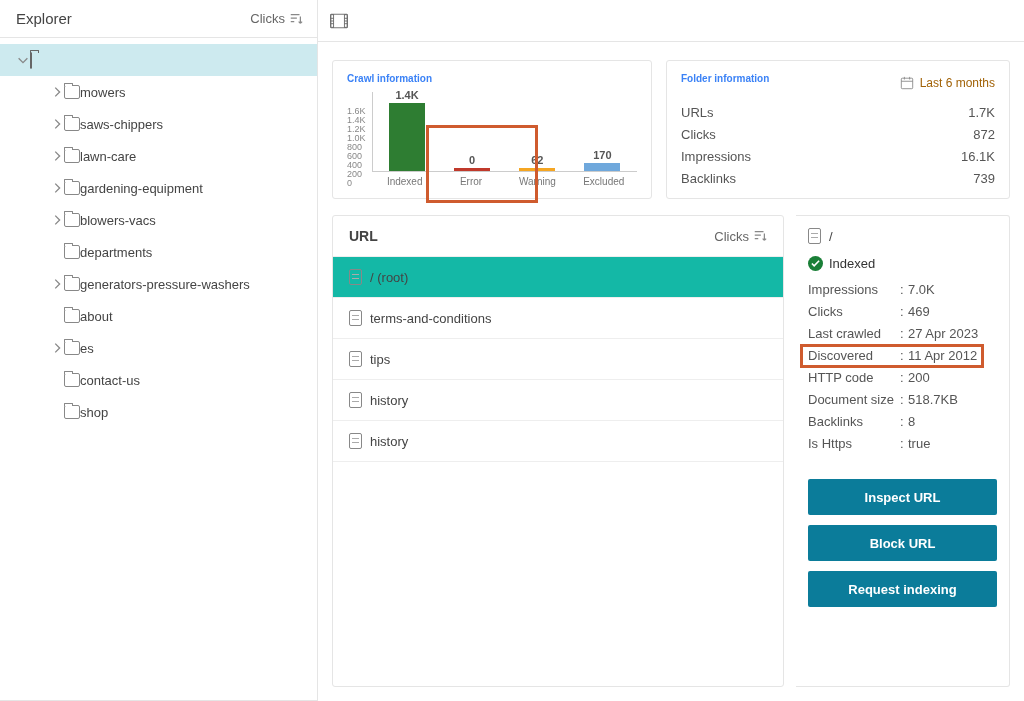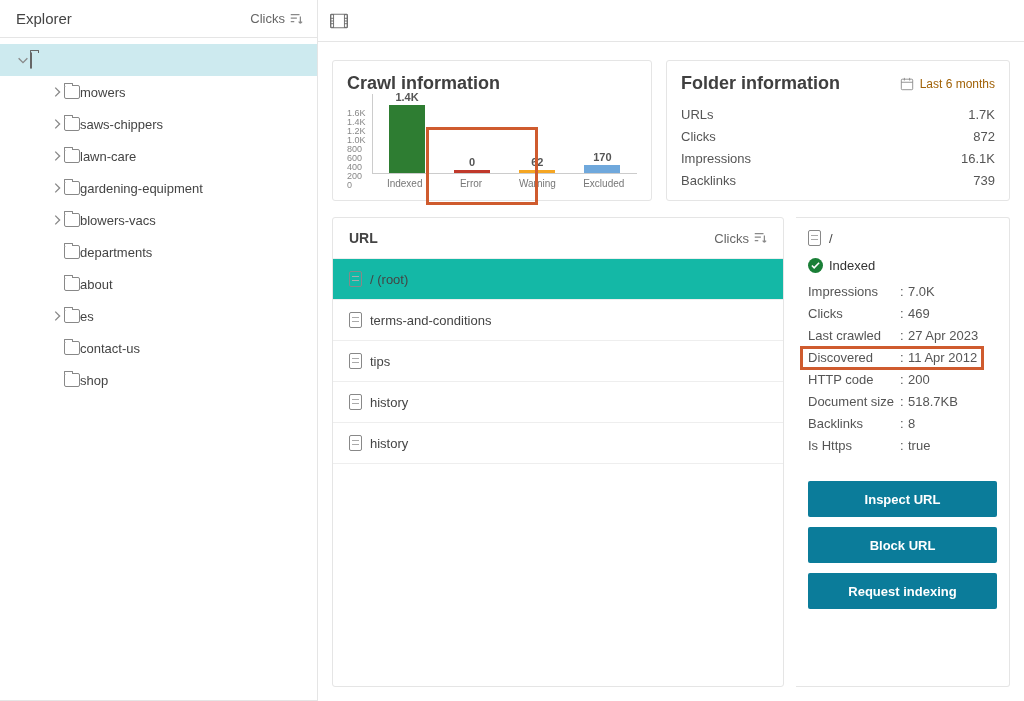--- a/index.html
+++ b/index.html
@@ -101,23 +101,24 @@
   }
   .panel {
     border: 1px solid #e5e5e5;
     border-radius: 3px;
     background: #fff;
     padding: 12px 14px 8px;
   }
   .panel-crawl { flex: 0 0 320px; }
   .panel-folder { flex: 1; }
   .panel-title {
-    font-size: 18px;
+    font-size: 10px;
     font-weight: 600;
-    color: #404040;
+    color: #3b82f6;
+    margin-bottom: 8px;
   }
   .folder-header {
     display: flex; justify-content: space-between; align-items: center;
     margin-bottom: 10px;
   }
   .time-range {
     display:flex; align-items:center; gap:6px; color:#a16207; font-size:12px;
   }
   .metric-row {
     display:flex; justify-content:space-between;
@@ -297,20 +298,29 @@
         <div class="tree-row child">
           <span class="chevron empty">
             <svg viewBox="0 0 16 16">
               <path d="M6 3l5 5-5 5" stroke-width="1.5"></path>
             </svg>
           </span>
           <span class="folder-icon"></span>
           <span>departments</span>
         </div>
         <div class="tree-row child">
+          <span class="chevron">
+            <svg viewBox="0 0 16 16">
+              <path d="M6 3l5 5-5 5" stroke-width="1.5"></path>
+            </svg>
+          </span>
+          <span class="folder-icon"></span>
+          <span>generators-pressure-washers</span>
+        </div>
+        <div class="tree-row child">
           <span class="chevron empty">
             <svg viewBox="0 0 16 16">
               <path d="M6 3l5 5-5 5" stroke-width="1.5"></path>
             </svg>
           </span>
           <span class="folder-icon"></span>
           <span>about</span>
         </div>
         <div class="tree-row child">
           <span class="chevron">

